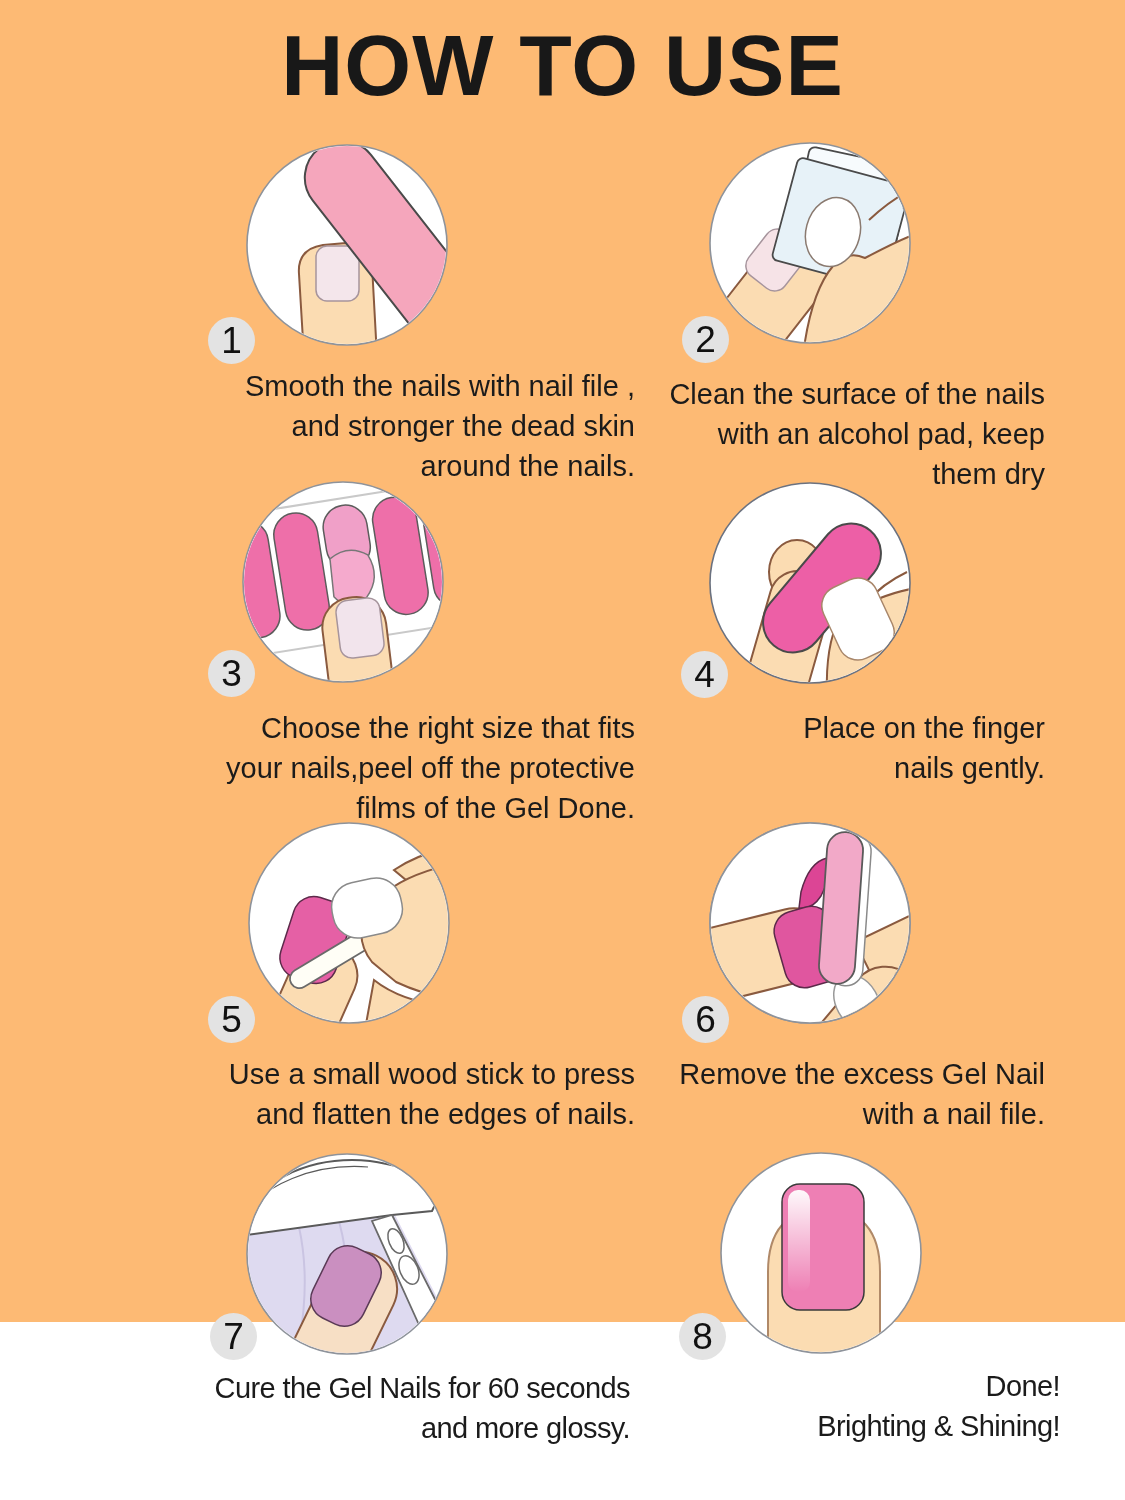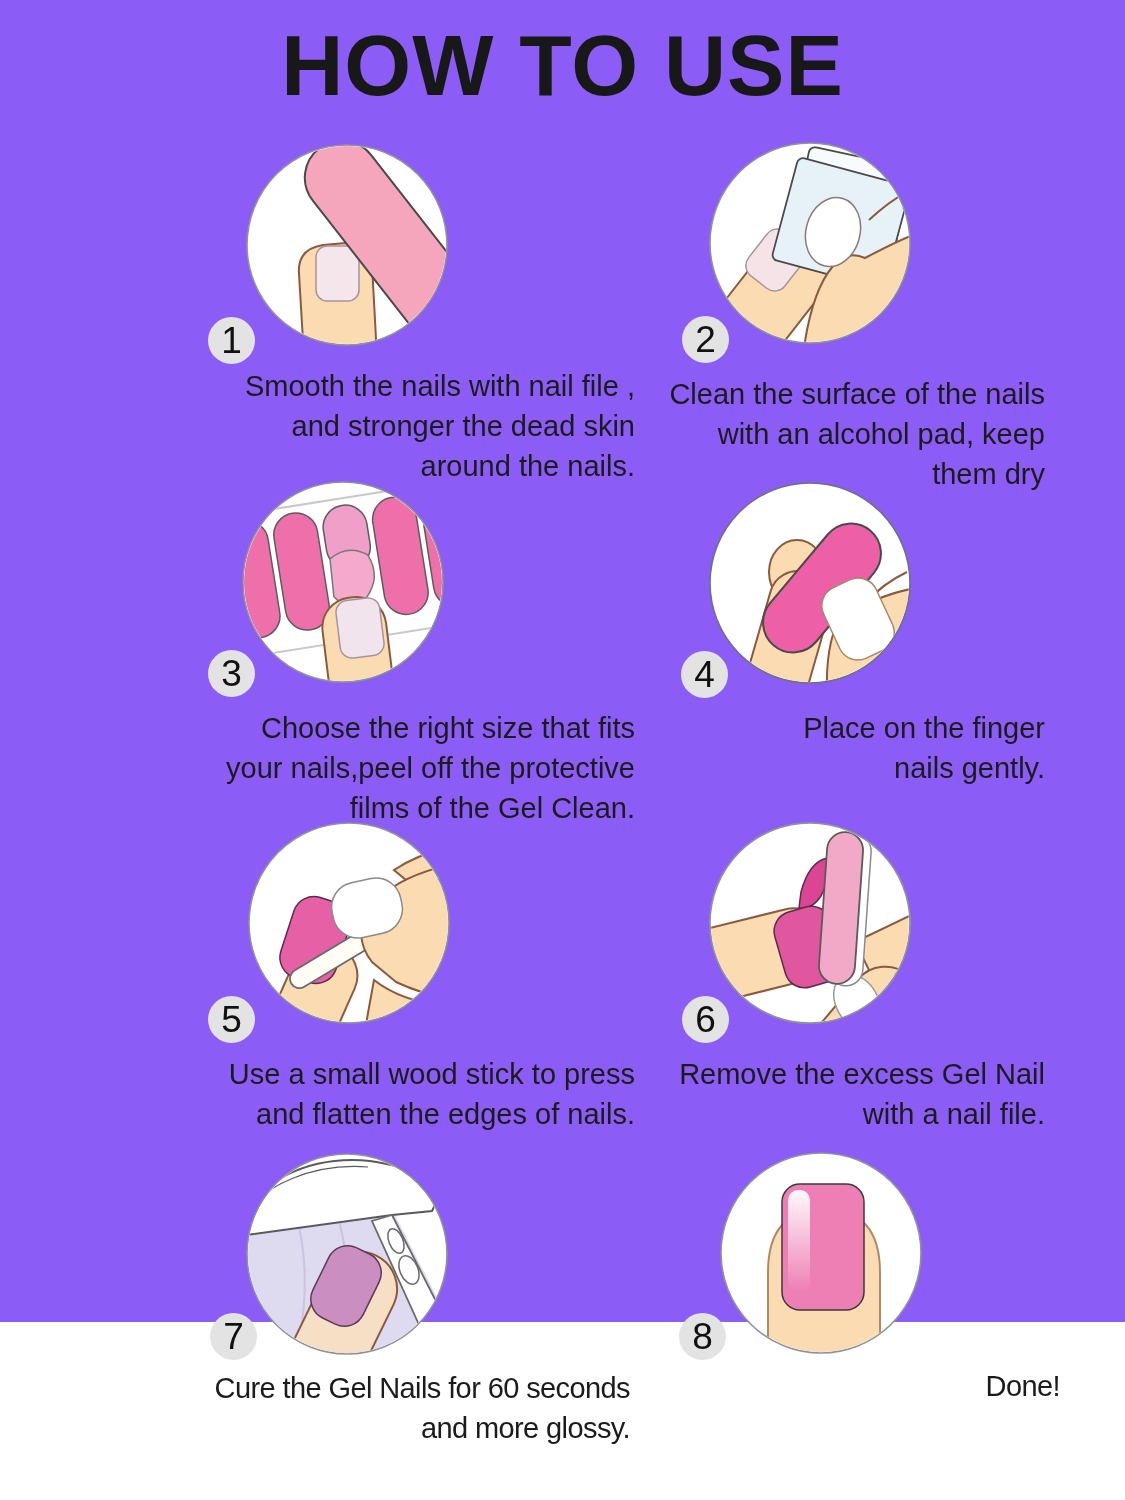--- a/index.html
+++ b/index.html
@@ -1,21 +1,21 @@
 <!DOCTYPE html>
 <html><head>
 <meta charset="utf-8">
 <style>
   html,body{margin:0;padding:0;}
   body{
     width:1125px;height:1500px;background:#ffffff;
     font-family:"Liberation Sans", sans-serif;
     color:#1b1b1b;position:relative;overflow:hidden;
   }
-  .page{position:relative;width:1125px;height:1322px;background:#8b5cf6;}
+  .page{position:relative;width:1125px;height:1322px;background:#fdba74;}
   .title{
     position:absolute;left:0;top:16px;width:1125px;
     text-align:center;font-size:86px;font-weight:700;color:#181818;
     letter-spacing:1px;white-space:nowrap;
   }
   .illo{position:absolute;width:206px;height:206px;}
   .badge{
     position:absolute;width:47px;height:47px;border-radius:50%;
     text-align:center;line-height:47px;font-size:37px;font-weight:400;
   }
@@ -115,21 +115,21 @@
       <rect x="86" y="118" width="64" height="120" rx="30" transform="rotate(-7 118 178)" fill="#fbdcb2" stroke="#8a5a3f" stroke-width="2"></rect>
       <rect x="98" y="120" width="44" height="58" rx="12" transform="rotate(-7 120 149)" fill="#f2e4ec" stroke="#a6949c" stroke-width="1.5"></rect>
     </g>
   </svg>
   <div class="badge s3" style="background:#e3e3e3;color:#111;">
     <span>3</span>
   </div>
   <div class="caption s3">
     <div class="cap-line">Choose the right size that fits</div>
     <div class="cap-line">your nails,peel off the protective</div>
-    <div class="cap-line">films of the Gel Clean.</div>
+    <div class="cap-line">films of the Gel Done.</div>
   </div>
 
   <svg class="illo s4" viewBox="0 0 206 206">
     <defs>
         <clipPath id="c4">
           <circle cx="103" cy="103" r="99"></circle>
         </clipPath>
       </defs>
     <circle cx="103" cy="103" r="100" fill="#ffffff" stroke="#6b7280" stroke-width="1.6"></circle>
     <g clip-path="url(#c4)">
@@ -247,16 +247,17 @@
       <path d="M50 215 L50 122 Q50 60 106 58 Q162 60 162 122 L162 215 Z" fill="#fbdcb2" stroke="#b08968" stroke-width="2"></path>
       <rect x="64" y="34" width="82" height="126" rx="18" fill="#ee7fb4" stroke="#3a3a3a" stroke-width="1.5"></rect>
       <rect x="70" y="40" width="22" height="102" rx="10" fill="url(#hl8)"></rect>
     </g>
   </svg>
   <div class="badge s8" style="background:#e3e3e3;color:#111;">
     <span>8</span>
   </div>
   <div class="caption s8 cond">
     <div class="cap-line">Done!</div>
+    <div class="cap-line">Brighting &amp; Shining!</div>
 
   </div>
 
 </div>
 
 </body></html>

